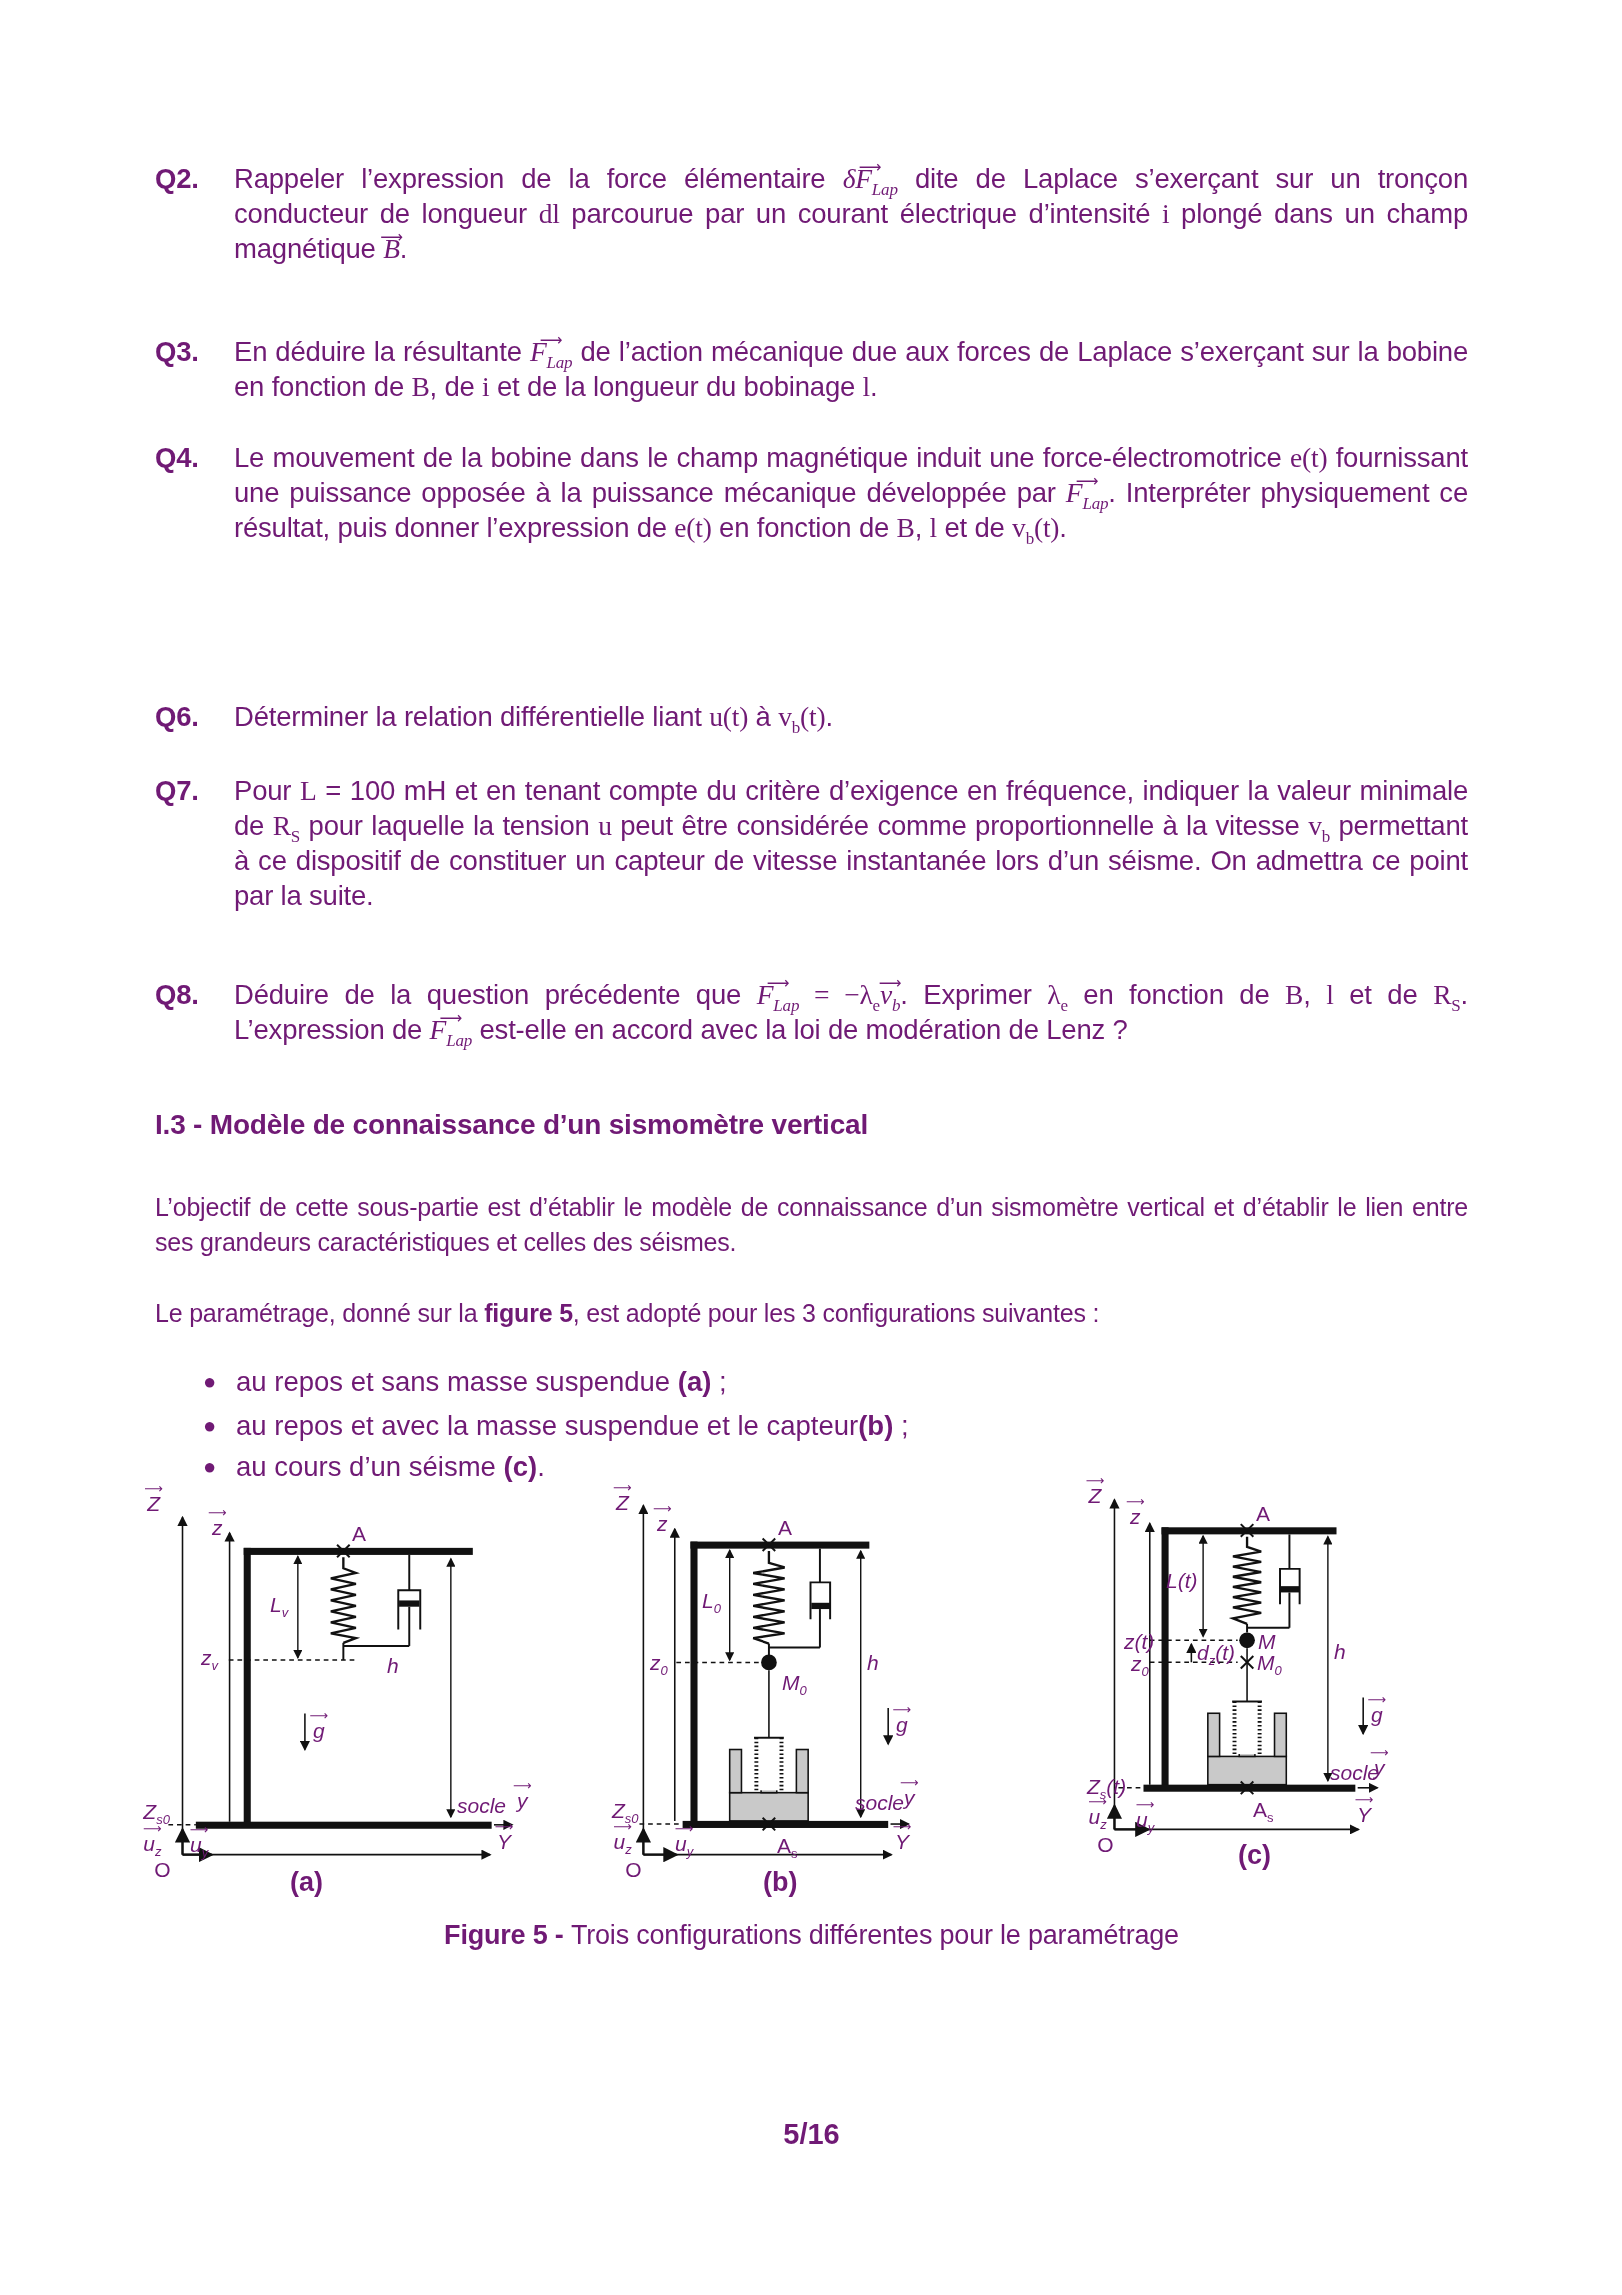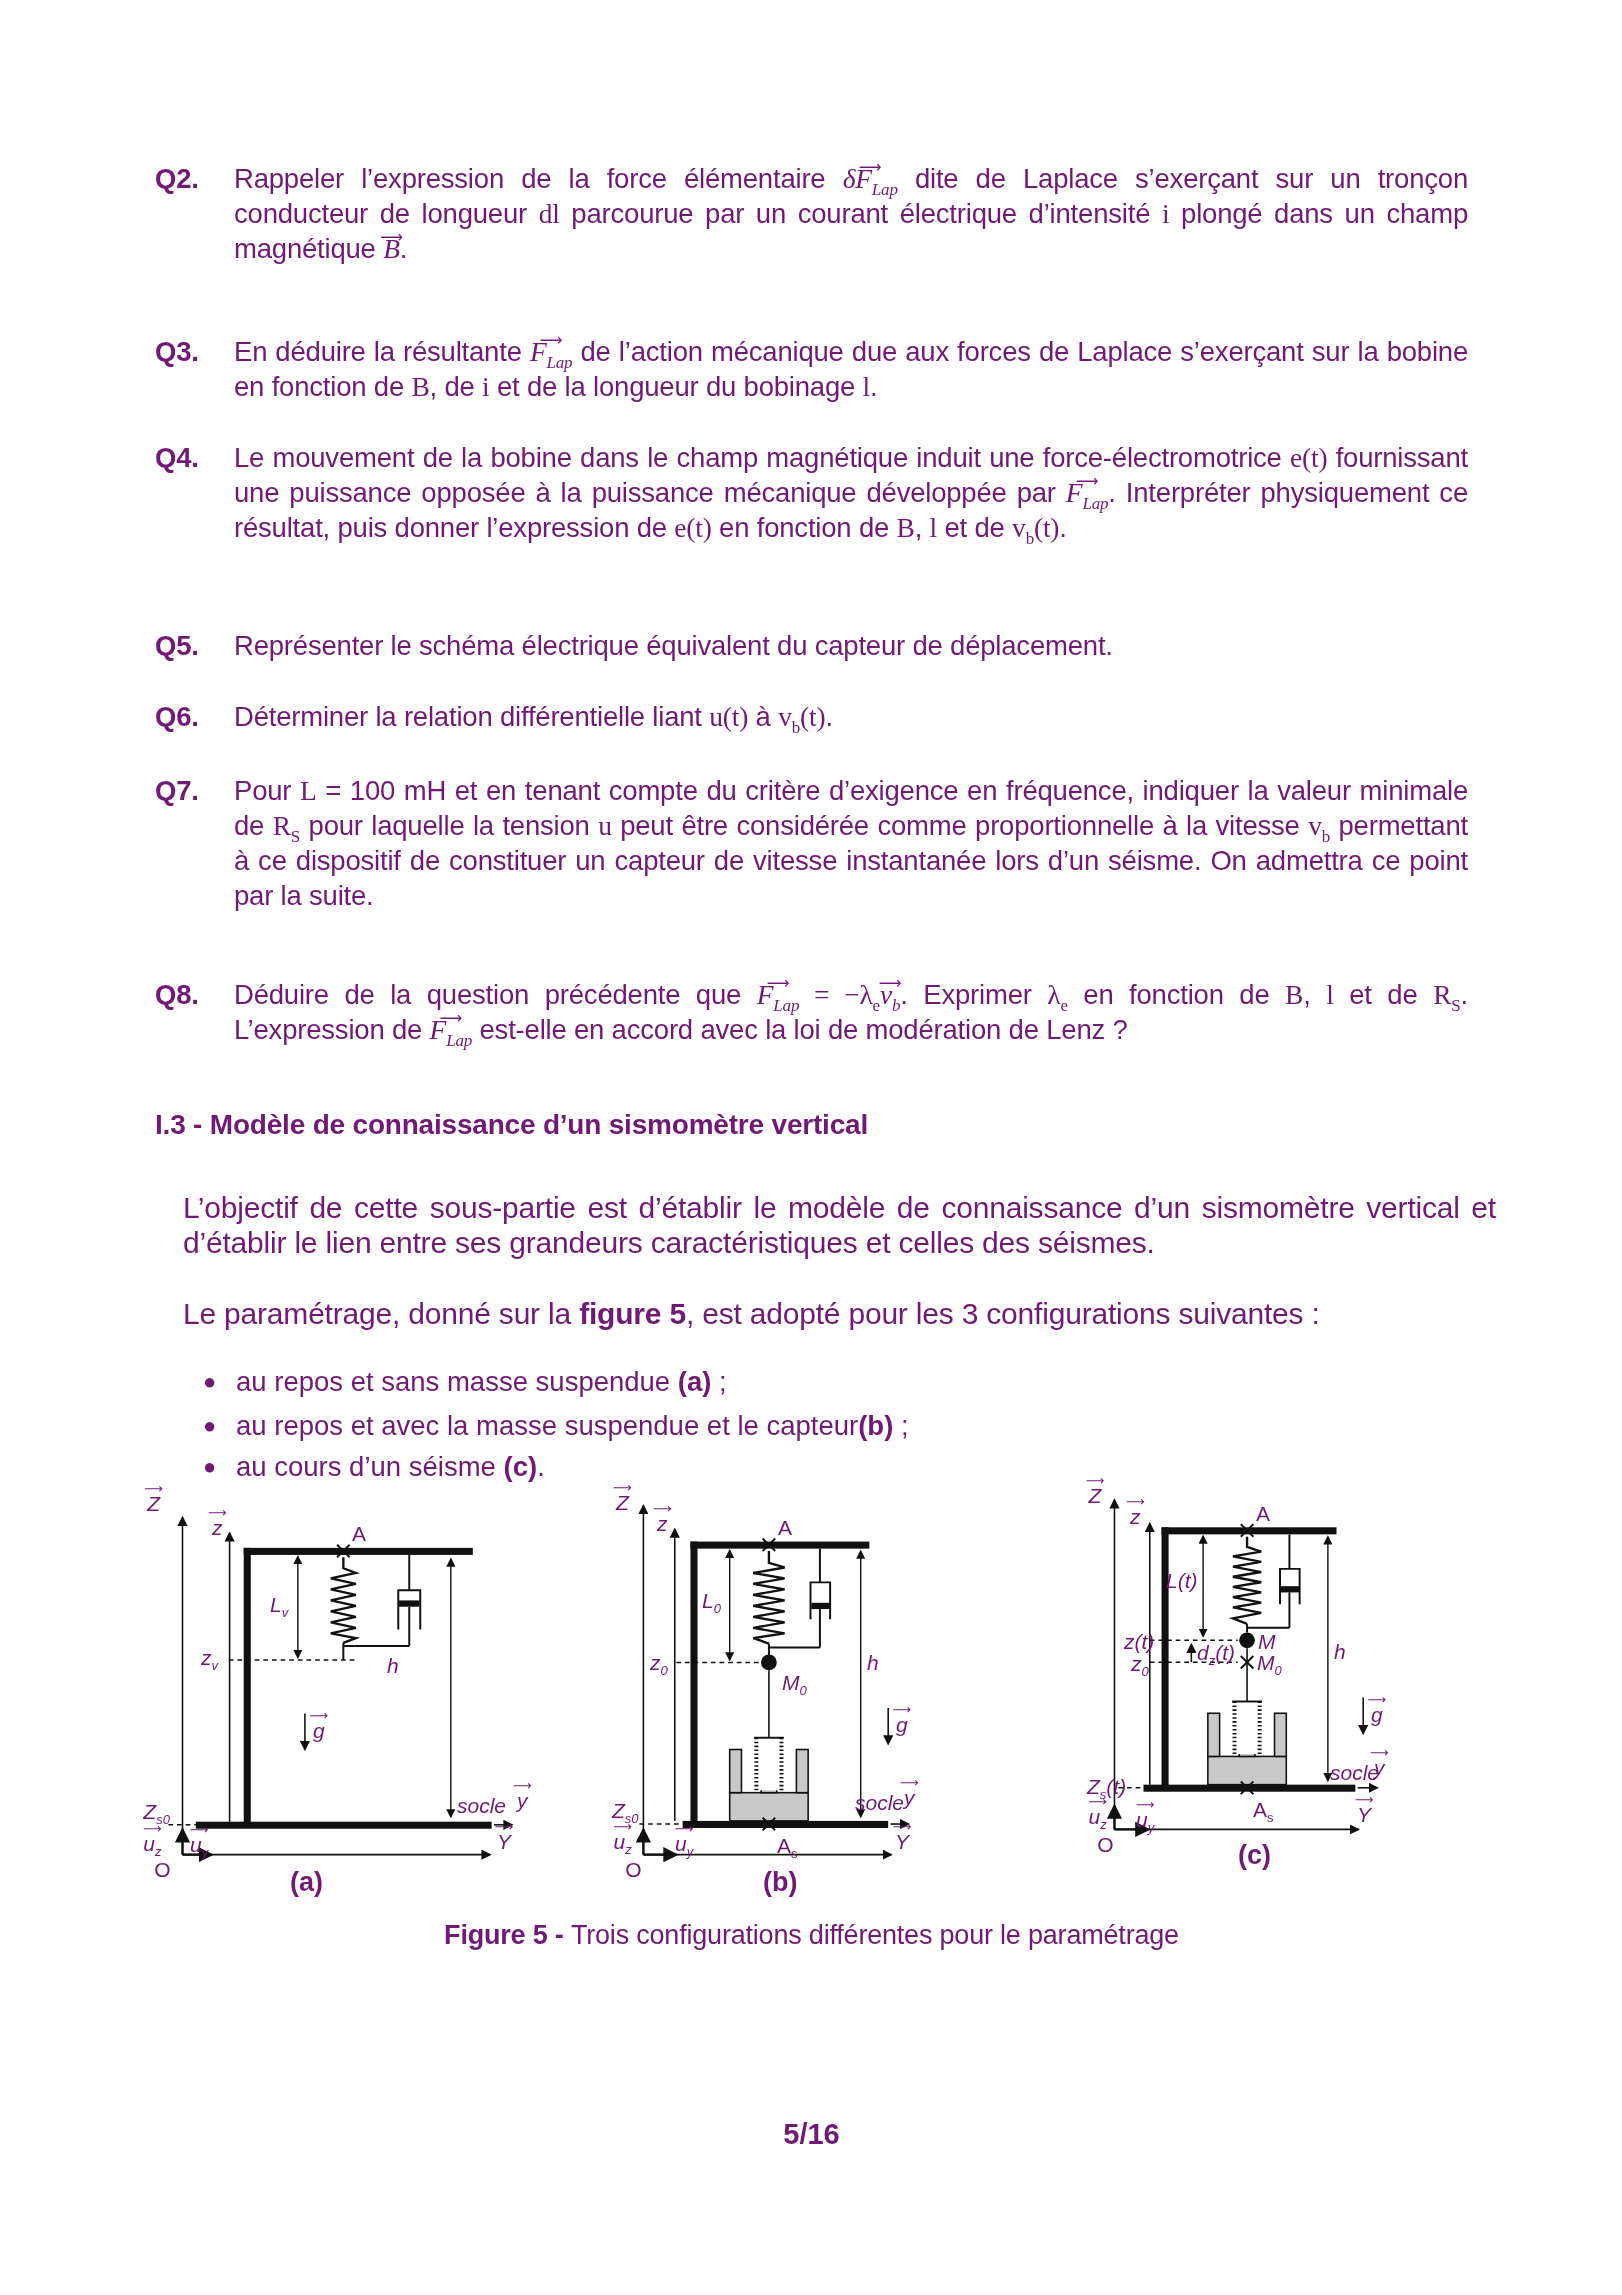--- a/index.html
+++ b/index.html
@@ -1,21 +1,21 @@
 <!DOCTYPE html>
 <html style="font-size:12.6px"><head>
 <meta charset="utf-8">
 <style>
   html,body{margin:0;padding:0;background:#888;}
   .page{position:relative;width:1623px;height:2295px;background:#ffffff;
         font-family:"Liberation Sans",sans-serif;color:#701a75;overflow:hidden;}
   .tb{position:absolute;left:155px;width:1313px;font-size:27.5px;line-height:35px;letter-spacing:-0.2px;}
   .qnum{position:absolute;left:0;top:0;font-weight:bold;}
   .qbody{margin-left:79px;text-align:justify;}
-  .para{position:absolute;left:155px;width:1313px;font-size:30px;line-height:35px;letter-spacing:-0.2px;text-align:justify;margin-left:28px;}
+  .para{position:absolute;left:155px;width:1313px;font-size:25px;line-height:35px;letter-spacing:-0.2px;text-align:justify;}
   .heading{position:absolute;left:155px;font-size:28px;font-weight:bold;letter-spacing:-0.2px;}
   .bullet{position:absolute;left:203px;width:1264px;font-size:27.5px;line-height:35px;}
   .bullet .dot{display:inline-block;width:33px;font-size:22px;vertical-align:1.6px;}
   .m{font-family:"Liberation Serif",serif;}
   .mn{font-family:"Liberation Serif",serif;font-style:normal;}
   .b{font-weight:bold;}
   .up{font-style:normal;}
   sub{font-size:0.62em;line-height:0;margin-top:17px;}
   .vec{position:relative;display:inline-block;font-family:"Liberation Serif",serif;font-style:italic;}
   .vec::after{content:"⟶";position:absolute;left:50%;transform:translateX(-50%);top:-0.78em;
@@ -38,24 +38,20 @@
     <span class="qnum">Q2.</span>
     <div class="qbody"><span>Rappeler l’expression de la force élémentaire </span><span class="m vec">δF<sub>Lap</sub></span><span> dite de Laplace s’exerçant sur un tronçon conducteur de longueur </span><span class="m">dl</span><span> parcourue par un courant électrique d’intensité </span><span class="m">i</span><span> plongé dans un champ magnétique </span><span class="m vec">B</span><span>.</span></div>
   </div>
   <div class="tb" style="top:334px">
     <span class="qnum">Q3.</span>
     <div class="qbody"><span>En déduire la résultante </span><span class="m vec">F<sub>Lap</sub></span><span> de l’action mécanique due aux forces de Laplace s’exerçant sur la bobine en fonction de </span><span class="m">B</span><span>, de </span><span class="m">i</span><span> et de la longueur du bobinage </span><span class="m">l</span><span>.</span></div>
   </div>
   <div class="tb" style="top:440px">
     <span class="qnum">Q4.</span>
     <div class="qbody"><span>Le mouvement de la bobine dans le champ magnétique induit une force-électromotrice </span><span class="m">e(t)</span><span> fournissant une puissance opposée à la puissance mécanique développée par </span><span class="m vec">F<sub>Lap</sub></span><span>. Interpréter physiquement ce résultat, puis donner l’expression de </span><span class="m">e(t)</span><span> en fonction de </span><span class="m">B</span><span>, </span><span class="m">l</span><span> et de </span><span class="m">v<sub>b</sub></span><span class="m">(t)</span><span>.</span></div>
-  </div>
-  <div class="tb" style="top:628px">
-    <span class="qnum">Q5.</span>
-    <div class="qbody"><span>Représenter le schéma électrique équivalent du capteur de déplacement.</span></div>
   </div>
   <div class="tb" style="top:699px">
     <span class="qnum">Q6.</span>
     <div class="qbody"><span>Déterminer la relation différentielle liant </span><span class="m">u(t)</span><span> à </span><span class="m">v<sub>b</sub></span><span class="m">(t)</span><span>.</span></div>
   </div>
   <div class="tb" style="top:773px">
     <span class="qnum">Q7.</span>
     <div class="qbody"><span>Pour </span><span class="m">L</span><span> = 100 mH et en tenant compte du critère d’exigence en fréquence, indiquer la valeur minimale de </span><span class="m">R<sub>S</sub></span><span> pour laquelle la tension </span><span class="m">u</span><span> peut être considérée comme proportionnelle à la vitesse </span><span class="m">v<sub>b</sub></span><span> permettant à ce dispositif de constituer un capteur de vitesse instantanée lors d’un séisme. On admettra ce point par la suite.</span></div>
   </div>
   <div class="tb" style="top:977px">

